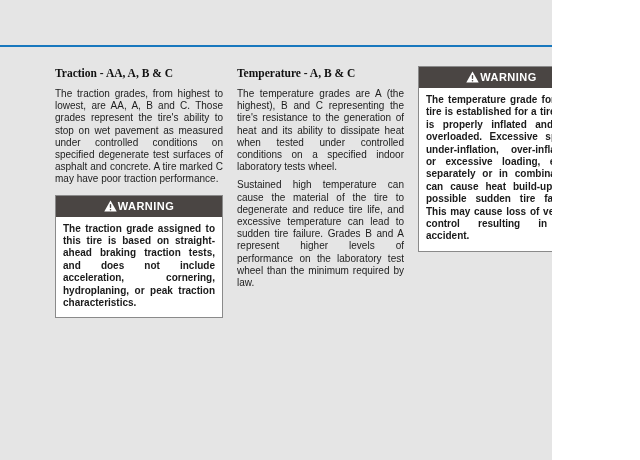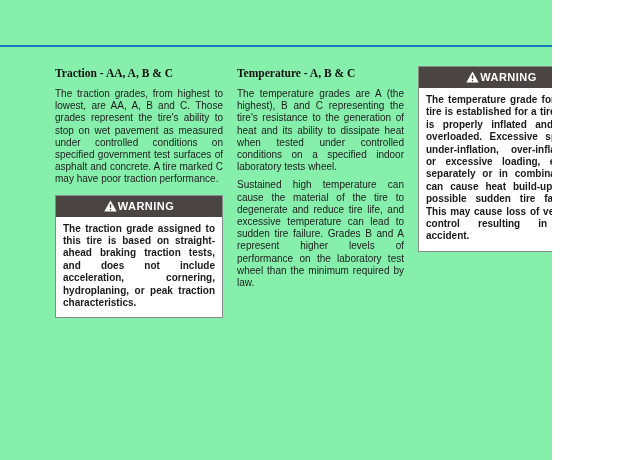--- a/index.html
+++ b/index.html
@@ -7,21 +7,21 @@
     --warn-bg: #4a4543;
     --text: #1c1c1c;
     --box-border: #8a8a8a;
   }
   * { box-sizing: border-box; }
   html, body { margin: 0; padding: 0; background: #ffffff; }
   .page {
     position: relative;
     width: 552px;
     height: 460px;
-    background: #86efac;
+    background: #e5e5e5;
     font-family: "Liberation Sans", sans-serif;
     color: var(--text);
     overflow: hidden;
   }
   .top-rule {
     position: absolute;
     top: 45px;
     left: 0;
     width: 598px;
     height: 2px;
@@ -107,21 +107,21 @@
 </style>
 </head>
 <body>
 
 <div class="page">
 
   <div class="top-rule"></div>
 
   <div class="col col-1">
     <h3 class="heading">Traction - AA, A, B &amp; C</h3>
-    <p class="body-par">The traction grades, from highest to lowest, are AA, A, B and C. Those grades represent the tire's ability to stop on wet pavement as measured under controlled conditions on specified government test surfaces of asphalt and concrete. A tire marked C may have poor traction performance.</p>
+    <p class="body-par">The traction grades, from highest to lowest, are AA, A, B and C. Those grades represent the tire's ability to stop on wet pavement as measured under controlled conditions on specified degenerate test surfaces of asphalt and concrete. A tire marked C may have poor traction performance.</p>
     <div class="warning-box">
       <div class="warning-header">
         <span class="warn-icon">
           <svg viewBox="0 0 24 22" aria-hidden="true">
             <polygon points="12,1 23.5,21 0.5,21" fill="#ffffff"></polygon>
             <rect x="10.7" y="7.5" width="2.6" height="7.2" rx="1.2" fill="#4a4543"></rect>
             <circle cx="12" cy="18" r="1.5" fill="#4a4543"></circle>
           </svg>
         </span>
         <span>WARNING</span>

